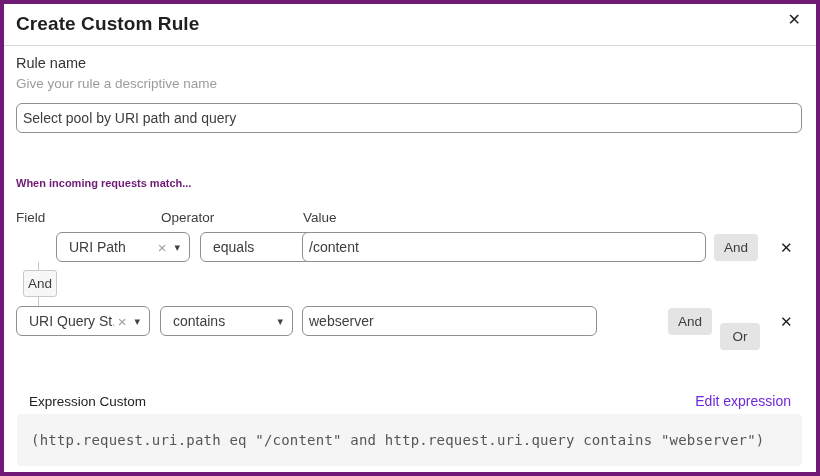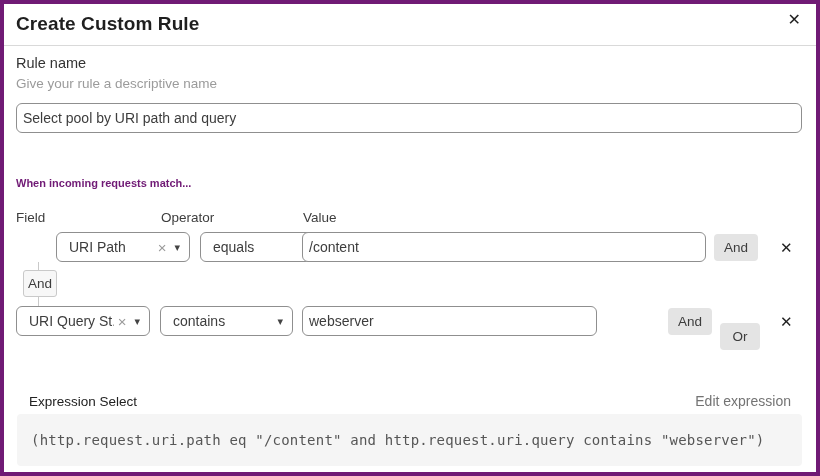--- a/index.html
+++ b/index.html
@@ -64,21 +64,21 @@
   #conn-line-2 { top:293px; height:9px; }
   .conn-badge {
     left:19px; top:266px; width:34px; height:27px;
     background:#f7f7f7; border:1px solid #c9c9c9; border-radius:3px;
     display:flex; align-items:center; justify-content:center;
     font-size:13.5px; color:#3d3d3d;
   }
 
   
   .expr-label { left:25px; top:390px; font-size:13.5px; color:#222; }
-  .edit-link { right:25px; top:389px; font-size:14px; color:#737373; cursor:pointer; }
+  .edit-link { right:25px; top:389px; font-size:14px; color:#6d28d9; cursor:pointer; }
   .code-block {
     left:13px; top:410px; width:785px; height:52px;
     background:#f5f5f5; border-radius:4px;
     display:flex; align-items:center; padding:0 14px;
   }
   .code-text {
     font-family:"DejaVu Sans Mono","Liberation Mono",monospace;
     font-size:14px; color:#565656; white-space:nowrap; letter-spacing:.2px;
   }
 </style>
@@ -124,19 +124,19 @@
   </div>
   <div class="abs dropdown dd-operator row2">
     <span class="dd-text">contains</span>
     <span class="chev">▾</span>
   </div>
   <input class="abs text-input" id="value-input-2" value="webserver" style="">
   <button class="abs gray-btn" id="and-btn-2">And</button>
   <button class="abs gray-btn" id="or-btn-2">Or</button>
   <div class="abs row-x" id="row-x-2">✕</div>
 
-  <div class="abs expr-label">Expression Select</div>
+  <div class="abs expr-label">Expression Custom</div>
   <div class="abs edit-link">Edit expression</div>
   <div class="abs code-block">
     <span class="code-text">(http.request.uri.path eq "/content" and http.request.uri.query contains "webserver")</span>
   </div>
 
 </div>
 
 </body></html>

